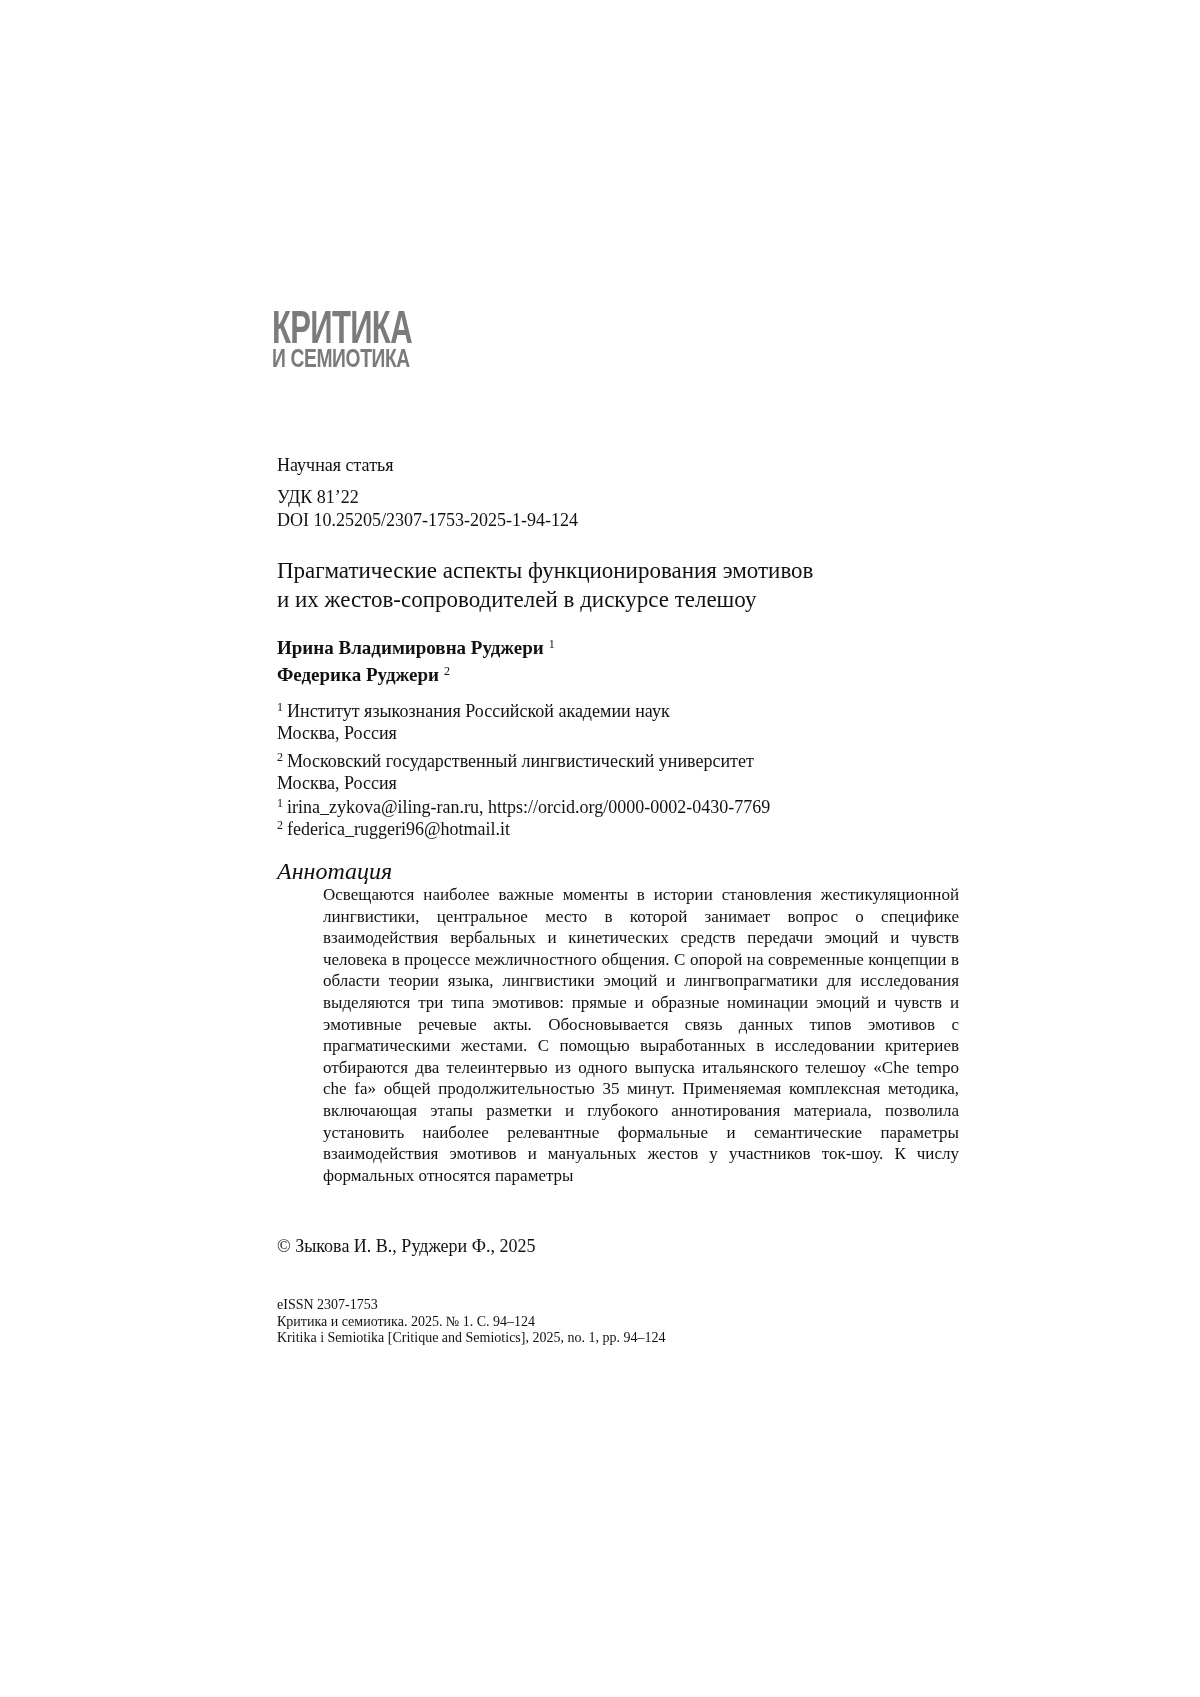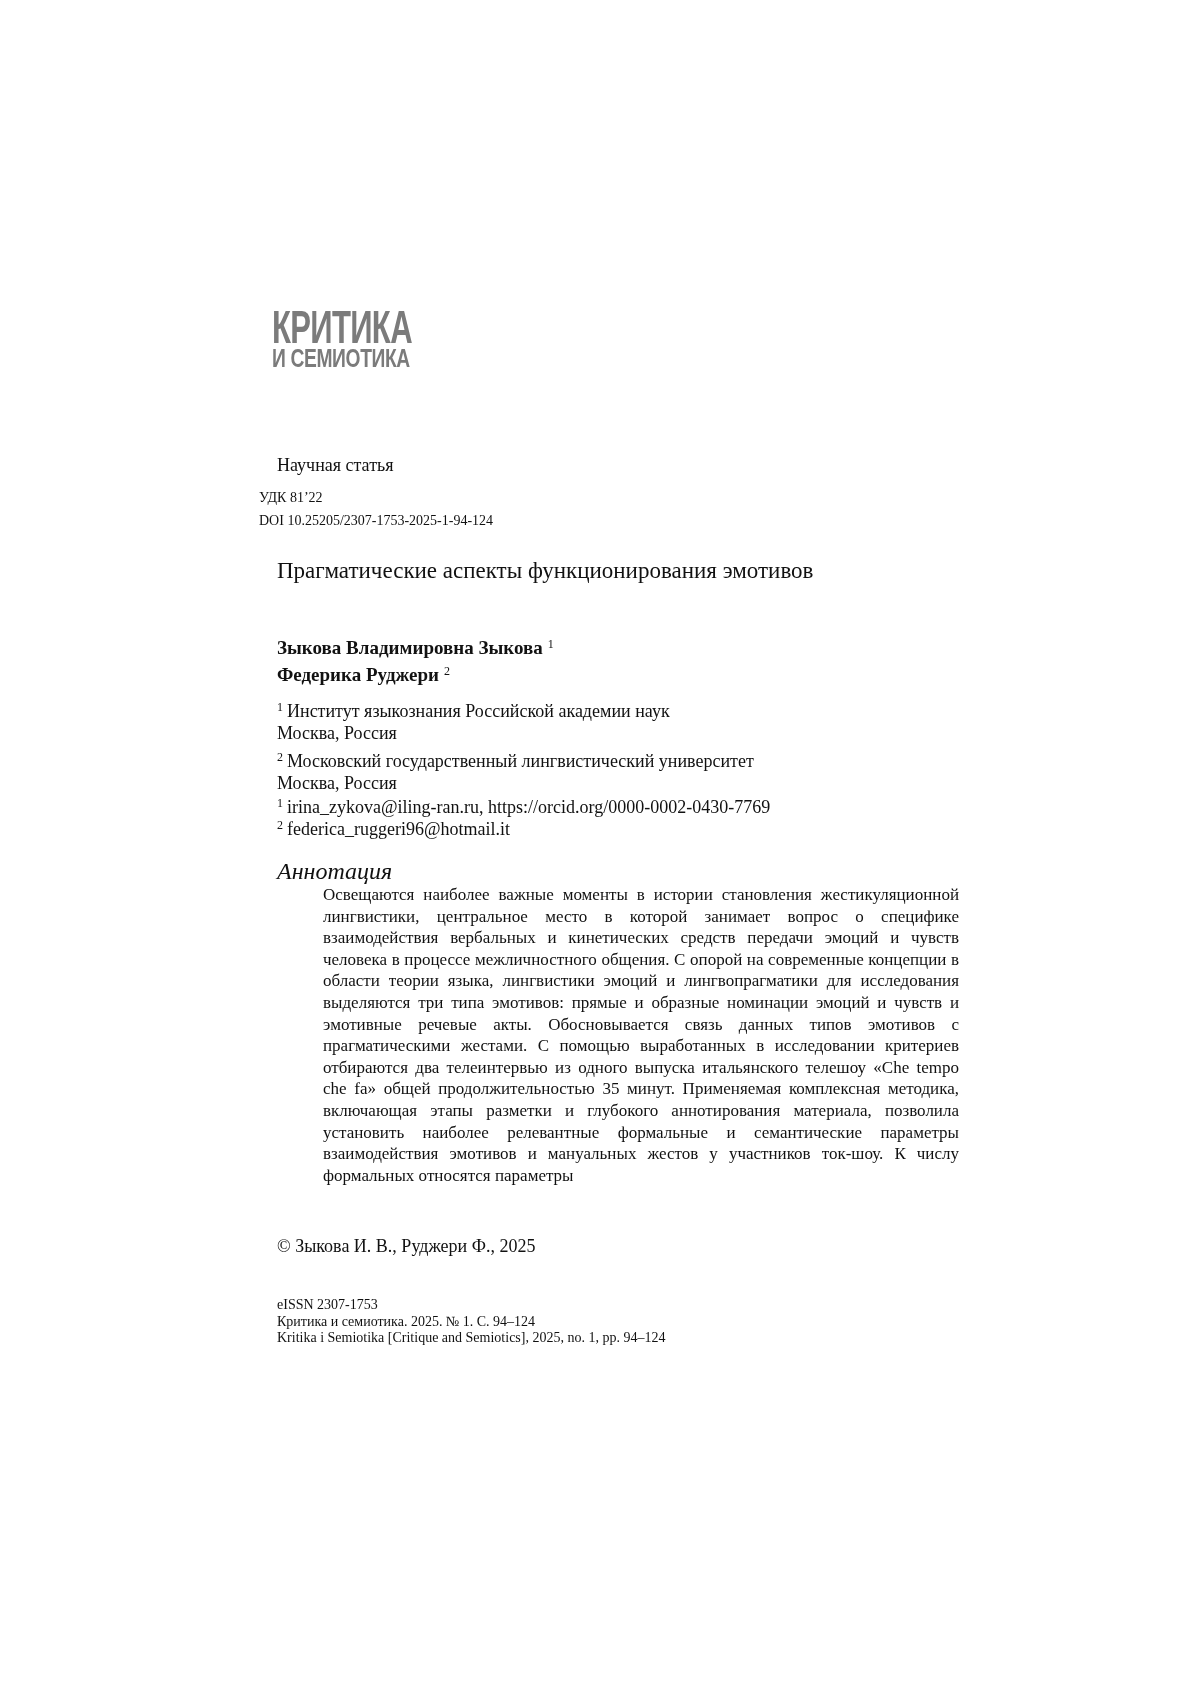--- a/index.html
+++ b/index.html
@@ -16,21 +16,21 @@
   
   .logo { position: absolute; left: 272px; top: 308px; color: #7b7b7b;
           font-family: "Liberation Sans", "DejaVu Sans", sans-serif; font-weight: 700; }
   .logo-l1 { font-size: 47px; line-height: 38px; letter-spacing: -1px;
              transform: scaleX(0.66); transform-origin: left center; white-space: nowrap; }
   .logo-l2 { font-size: 26px; line-height: 22px; letter-spacing: -0.5px; margin-top: 1px;
              transform: scaleX(0.74); transform-origin: left center; white-space: nowrap; }
 
   .article-type { position: absolute; left: 277px; top: 439px; font-size: 18px; margin-top: 16px; }
 
-  .udc-doi { position: absolute; left: 259px; top: 486px; font-size: 14px; line-height: 23px; }
+  .udc-doi { position: absolute; left: 277px; top: 486px; font-size: 18px; line-height: 23px; }
 
   .title { position: absolute; left: 277px; top: 556px; width: 680px; margin: 0;
            font-size: 23px; font-weight: 400; line-height: 29px; }
 
   .authors { position: absolute; left: 277px; top: 634px; font-size: 19px;
              font-weight: 700; line-height: 27px; }
   .authors sup { font-weight: 400; font-size: 12px; margin-left: 5px; }
 
   sup { font-size: 12px; line-height: 0; vertical-align: 6px; }
 
@@ -58,24 +58,24 @@
     <div class="logo-l2">И СЕМИОТИКА</div>
   </div>
 
   <div class="article-type">Научная статья</div>
 
   <div class="udc-doi">
     <div>УДК 81’22</div>
     <div>DOI 10.25205/2307-1753-2025-1-94-124</div>
   </div>
 
-  <h1 class="title"><span>Прагматические аспекты функционирования эмотивов</span><br></h1>
+  <h1 class="title"><span>Прагматические аспекты функционирования эмотивов</span><br><span>и их жестов-сопроводителей в дискурсе телешоу</span></h1>
 
   <div class="authors">
-    <div><span>Зыкова Владимировна Зыкова</span><sup>1</sup></div>
+    <div><span>Ирина Владимировна Руджери</span><sup>1</sup></div>
     <div><span>Федерика Руджери</span><sup>2</sup></div>
   </div>
 
   <div class="affils">
     <div class="affil">
       <div><sup>1</sup><span>Институт языкознания Российской академии наук</span></div>
       <div>Москва, Россия</div>
     </div>
     <div class="affil">
       <div><sup>2</sup><span>Московский государственный лингвистический университет</span></div>

